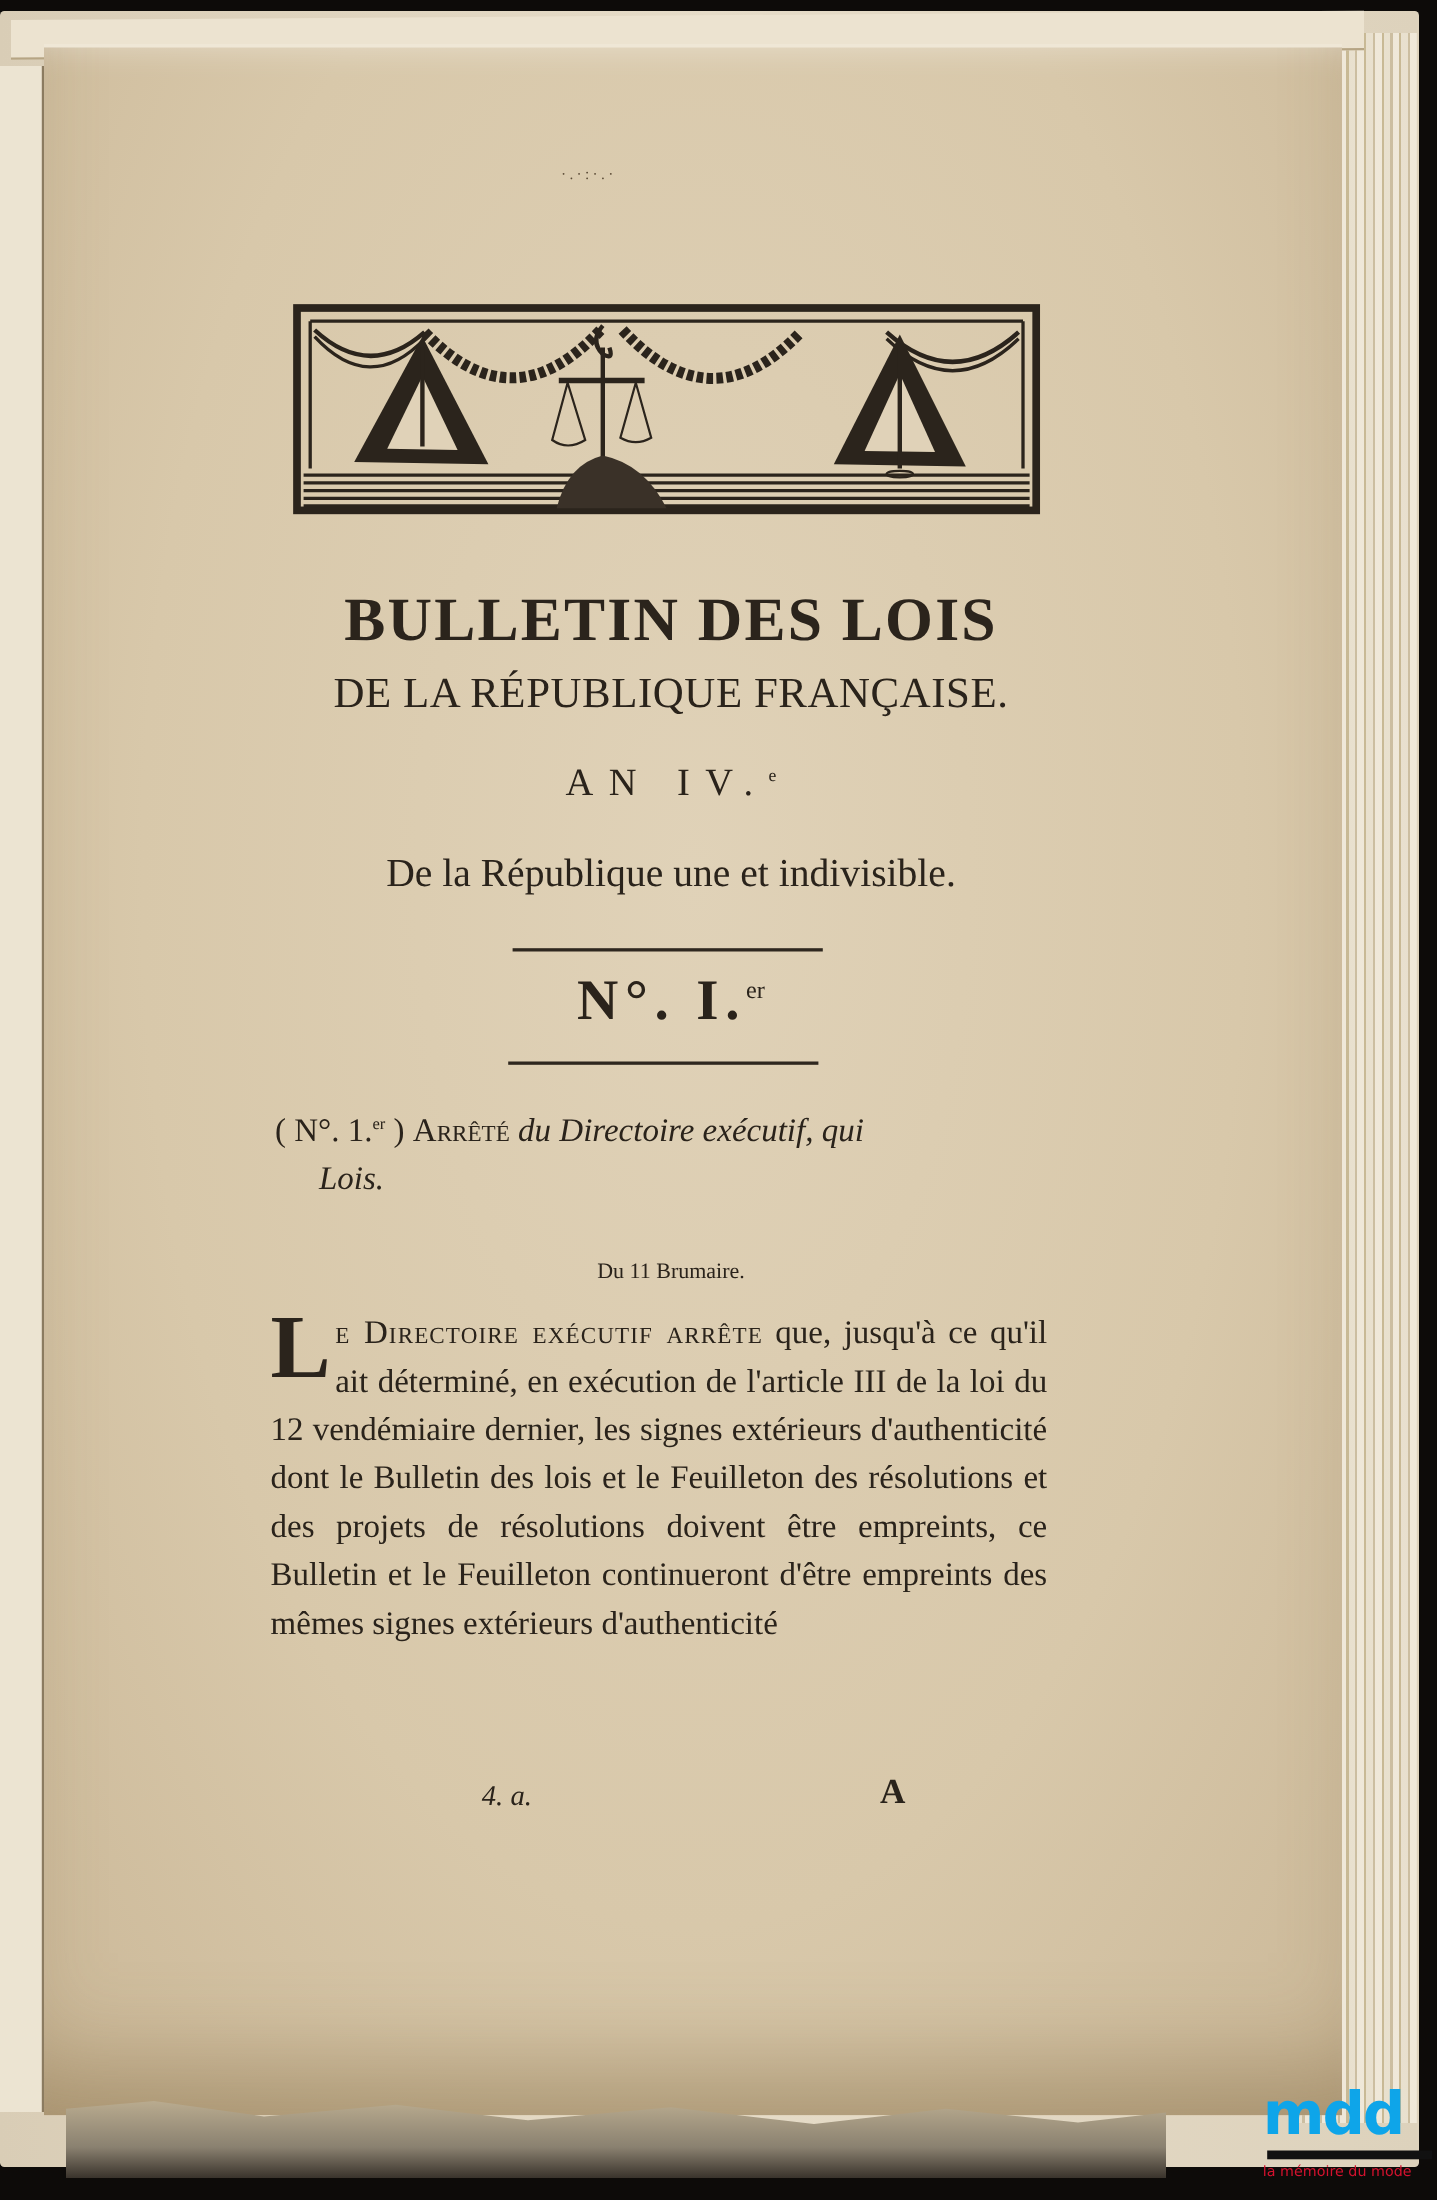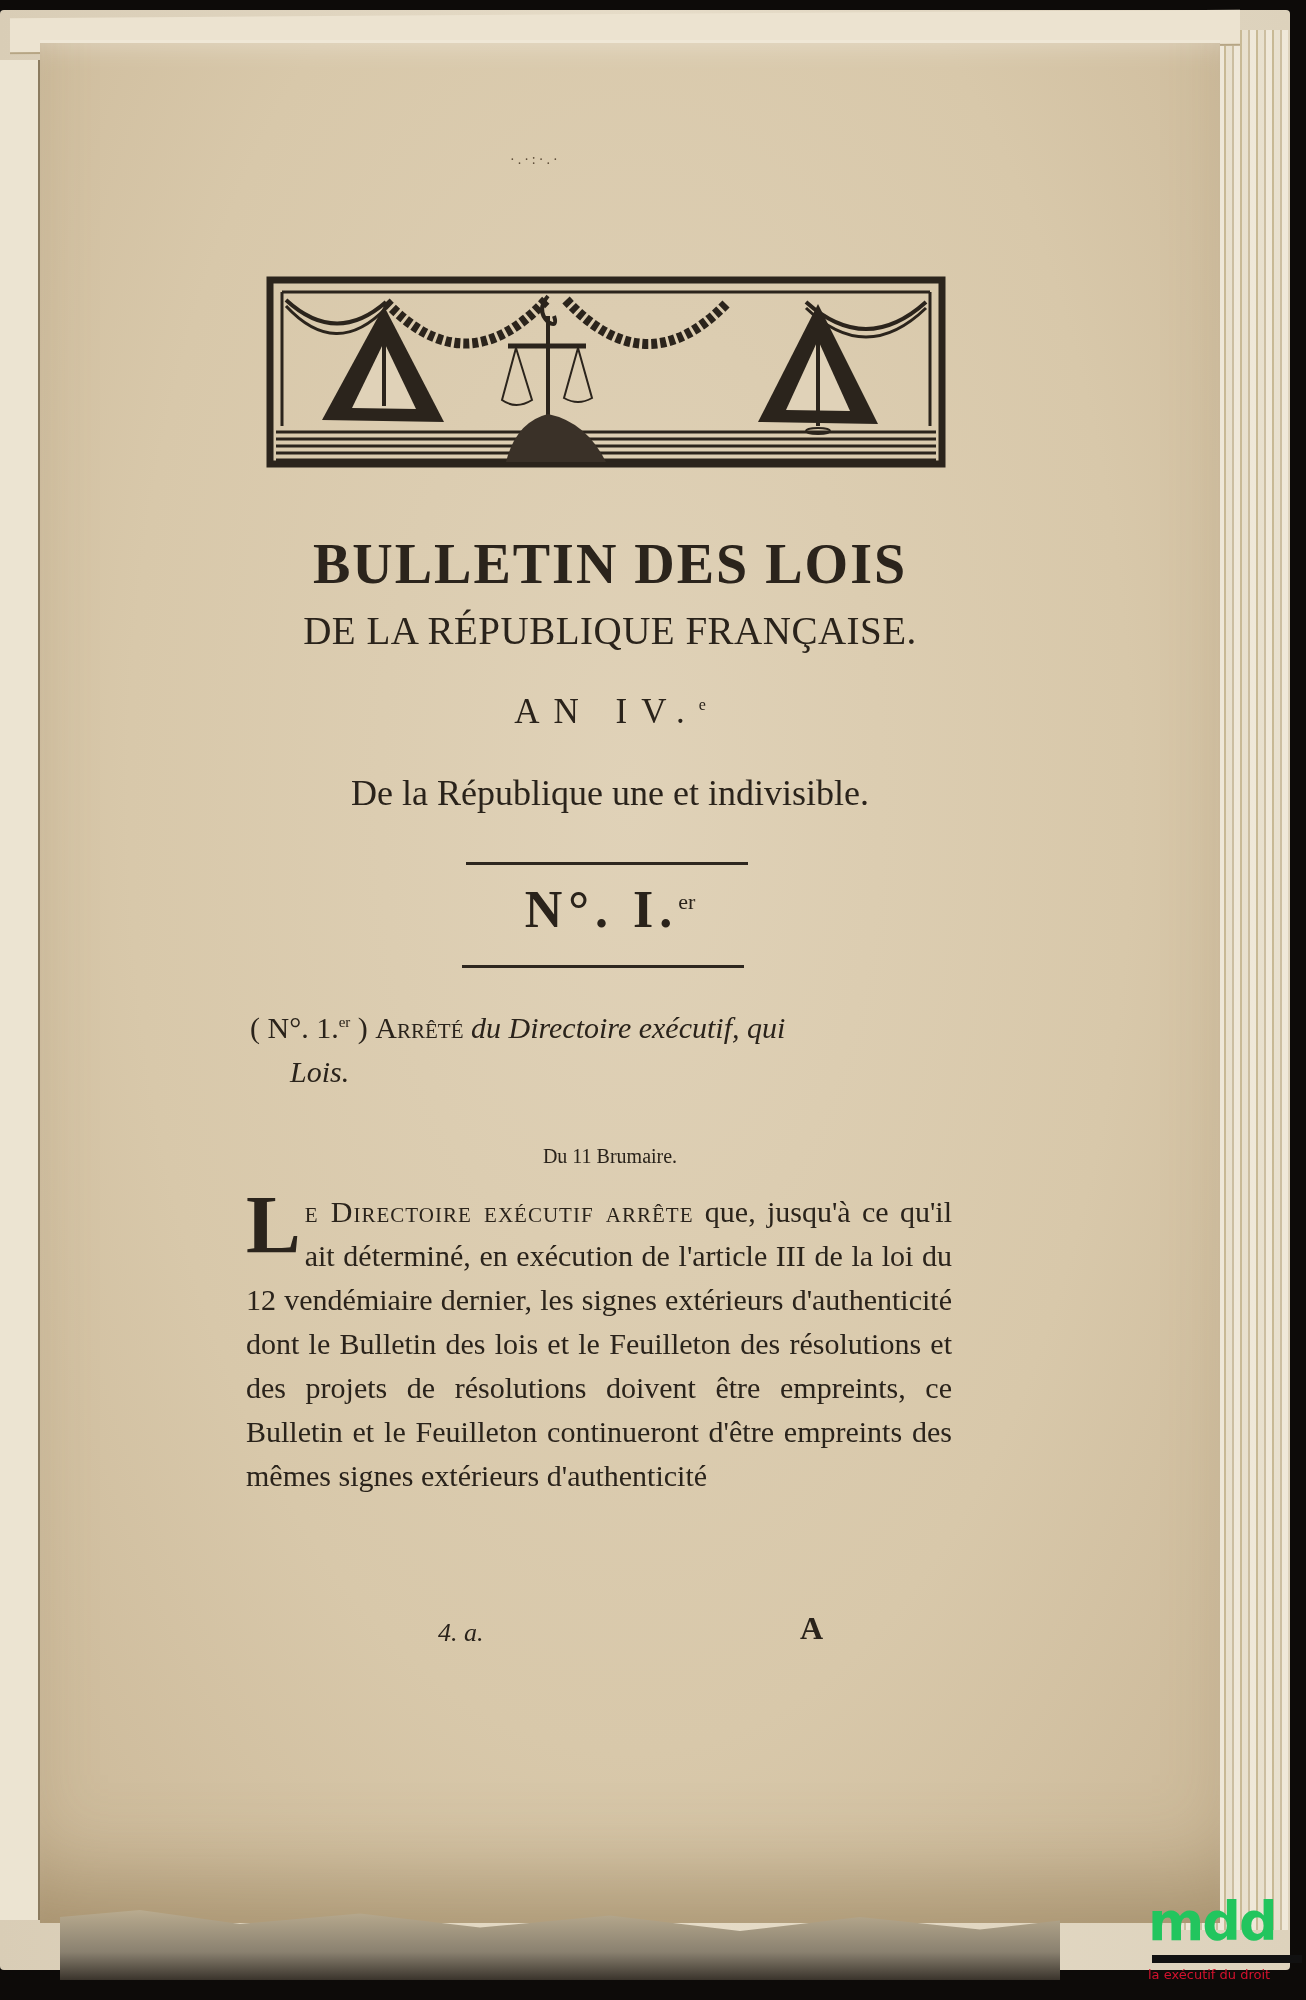--- a/index.html
+++ b/index.html
@@ -33,21 +33,21 @@
   .date { position:absolute; left:240px; top:1145px; width:740px; text-align:center; font-size:20px; }
 
   .body { position:absolute; left:246px; top:1190px; width:706px; font-size:30px; line-height:44px; text-align:justify; }
   .body p { margin:0; }
   .dropcap { float:left; font-size:82px; line-height:66px; font-weight:bold; margin:2px 4px 0 0; color:#2b241c; }
   .body .smallcaps { font-variant:small-caps; letter-spacing:1px; }
   .footer-sig { position:absolute; left:390px; top:1618px; font-size:26px; font-style:italic;margin-left:48px; }
   .footer-letter { position:absolute; left:800px; top:1610px; font-size:32px; font-weight:bold; }
 
   .logo { position:absolute; left:1148px; top:1895px; width:158px; height:105px; }
-  .logo .mdd { font-family:"DejaVu Sans",sans-serif; font-size:54px; color:#22c55e; font-weight:bold; letter-spacing:-2px; line-height:54px; }
+  .logo .mdd { font-family:"DejaVu Sans",sans-serif; font-size:54px; color:#0ea5e9; font-weight:bold; letter-spacing:-2px; line-height:54px; }
   .logo .bar { width:150px; height:8px; background:#111; margin:6px 0 4px 4px; }
   .logo .tag { font-family:"DejaVu Sans",sans-serif; font-size:13px; color:#d4122e; white-space:nowrap; }
 </style>
 </head>
 <body>
 
 <div class="stack"></div>
 <div class="stack-left"></div>
 <div class="stack-right"></div>
 <div class="top-edge"></div>
@@ -124,14 +124,14 @@
     <span class="dropcap">L</span><span class="smallcaps">e Directoire exécutif arrête</span><span> que, jusqu'à ce qu'il ait déterminé, en exécution de l'article III de la loi du 12 vendémiaire dernier, les signes extérieurs d'authenticité dont le Bulletin des lois et le Feuilleton des résolutions et des projets de résolutions doivent être empreints, ce Bulletin et le Feuilleton continueront d'être empreints des mêmes signes extérieurs d'authenticité</span>
   </p>
 </div>
 
 <div class="footer-sig">4. a.</div>
 <div class="footer-letter">A</div>
 
 <div class="logo">
   <div class="mdd">mdd</div>
   <div class="bar"></div>
-  <div class="tag">la exécutif du droit</div>
+  <div class="tag">la mémoire du mode</div>
 </div>
 
 </body></html>

